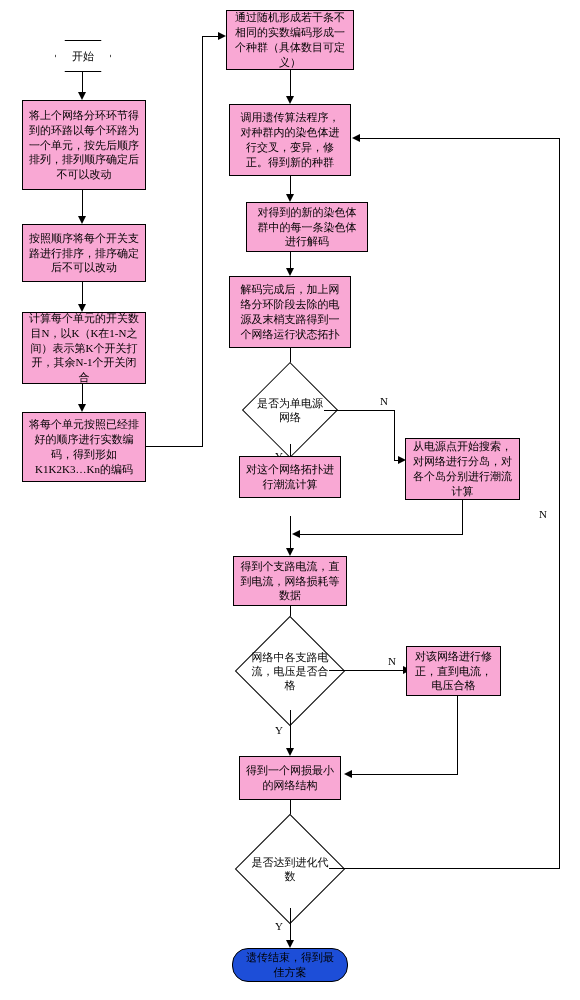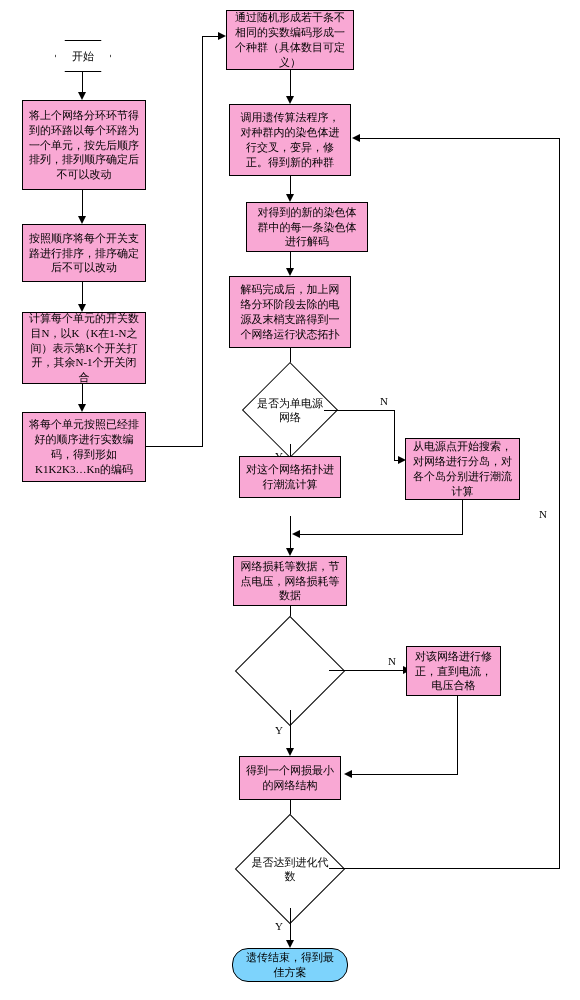--- a/index.html
+++ b/index.html
@@ -36,21 +36,21 @@
       inset: 0;
       background: #fff;
       border: 1px solid #000;
       clip-path: polygon(18% 0, 82% 0, 100% 50%, 82% 100%, 18% 100%, 0 50%);
     }
     .hexagon span { position: relative; z-index: 1; }
     .terminator {
       position: absolute;
       border: 1px solid #000;
       border-radius: 16px;
-      background: #7dd3fc;
+      background: #1d4ed8;
       padding: 4px 10px;
       text-align: center;
       display: flex;
       align-items: center;
       justify-content: center;
     }
     .diamond {
       position: absolute;
       display: flex;
       align-items: center;
@@ -183,27 +183,28 @@
 </div>
 
 <div class="arrow-line" style="left:462px; top:500px; width:1px; height:34px;"></div>
 <div class="arrow-line" style="left:298px; top:534px; width:165px; height:1px;"></div>
 <div class="arrow-head arrow-left" style="left:292px; top:530px;"></div>
 
 <div class="arrow-line" style="left:290px; top:516px; width:1px; height:34px;"></div>
 <div class="arrow-head arrow-down" style="left:286px; top:548px;"></div>
 
 <div class="node" style="left:233px; top:556px; width:114px; height:50px;">
-  <span>网络损耗等数据，节点电压，网络损耗等数据</span>
+  <span>得到个支路电流，直到电流，网络损耗等数据</span>
 </div>
 <div class="arrow-line" style="left:290px; top:606px; width:1px; height:20px;"></div>
 <div class="arrow-head arrow-down" style="left:286px; top:624px;"></div>
 
 <div class="diamond" style="left:251px; top:632px; width:78px; height:78px;">
   <div class="diamond-shape"></div>
+  <div class="diamond-text" style="width:90px;">网络中各支路电流，电压是否合格</div>
 </div>
 
 <div class="arrow-line" style="left:329px; top:670px; width:76px; height:1px;"></div>
 <div class="arrow-head arrow-right" style="left:403px; top:666px;"></div>
 <div class="label" style="left:388px; top:655px;">N</div>
 
 <div class="node" style="left:406px; top:646px; width:95px; height:50px;">
   <span>对该网络进行修正，直到电流，电压合格</span>
 </div>
 

